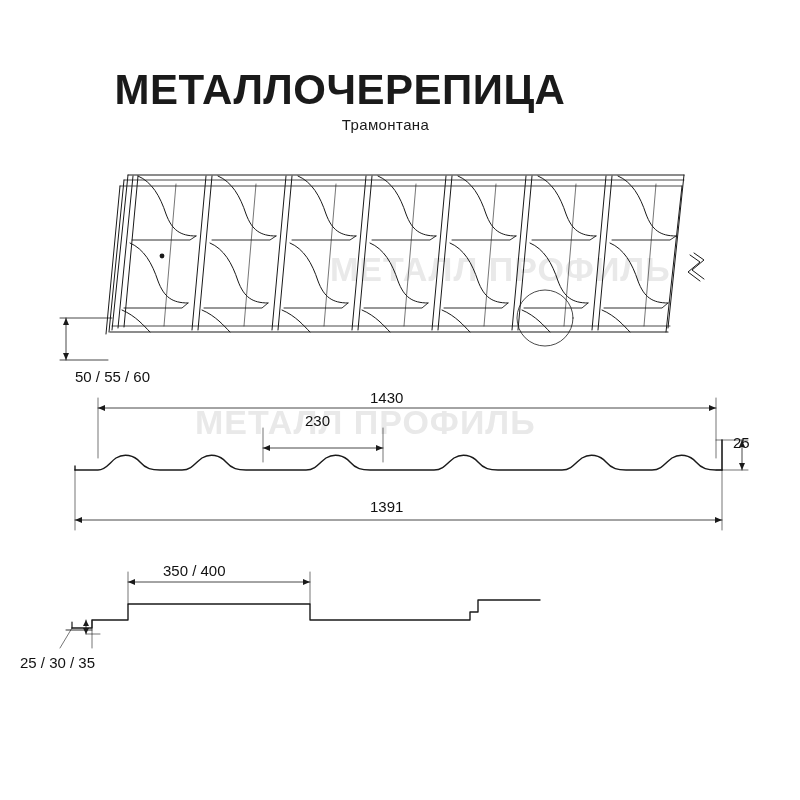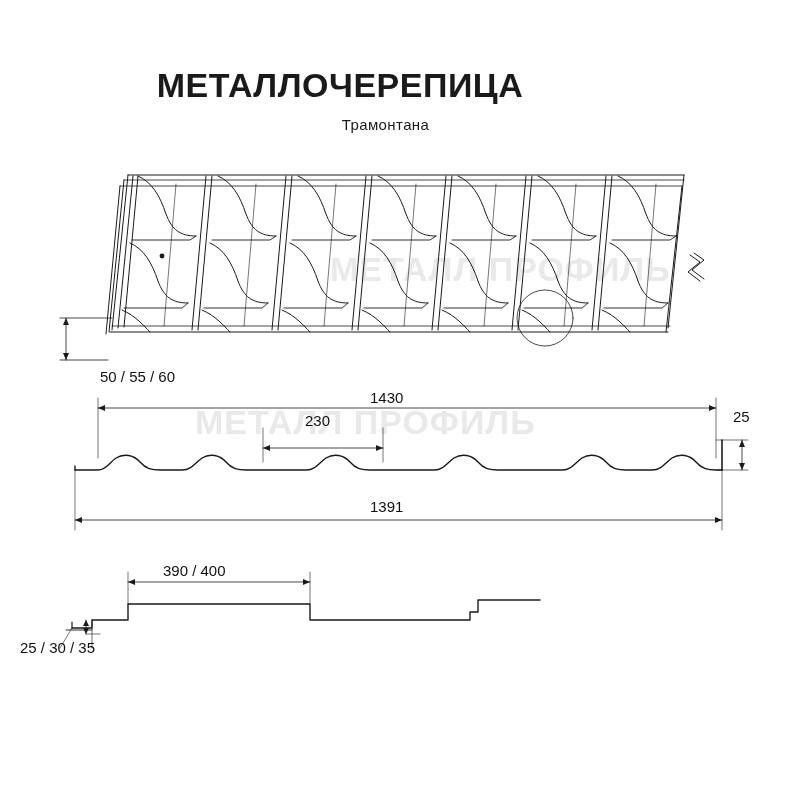--- a/index.html
+++ b/index.html
@@ -21,48 +21,48 @@
     top: 0;
     width: 800px;
     height: 800px;
   }
   .title {
     position: absolute;
     left: 0;
     top: 66px;
     width: 680px;
     text-align: center;
-    font-size: 34px;
+    font-size: 42px;
     font-weight: bold;
     letter-spacing: 0.5px;
     color: #1a1a1a;
   }
   .subtitle {
     position: absolute;
     left: 0;
     top: 116px;
     width: 771px;
     text-align: center;
     font-size: 15px;
     color: #1a1a1a;
     letter-spacing: 0.4px;
   }
   .dim-label {
     position: absolute;
     font-size: 15px;
     color: #111111;
     white-space: nowrap;
   }
-  .lbl-5055060 { left: 100px;  top: 368px; }
+  .lbl-5055060 { left: 75px;  top: 368px; }
   .lbl-1155    { left: 370px; top: 389px; }
   .lbl-230     { left: 305px; top: 412px; }
-  .lbl-25      { left: 733px; top: 408px; }
+  .lbl-25      { left: 733px; top: 434px; }
   .lbl-1195    { left: 370px; top: 498px; }
   .lbl-350400  { left: 163px; top: 562px; }
-  .lbl-253035  { left: 20px;  top: 639px; }
+  .lbl-253035  { left: 20px;  top: 654px; }
 
   .wm {
     position: absolute;
     font-family: "Liberation Sans", sans-serif;
     font-weight: bold;
     color: #e9e9e9;
     white-space: nowrap;
     user-select: none;
   }
   .wm1 {
@@ -289,14 +289,14 @@
 </svg>
 
 <div class="title">МЕТАЛЛОЧЕРЕПИЦА</div>
 <div class="subtitle">Трамонтана</div>
 
 <div class="dim-label lbl-5055060">50 / 55 / 60</div>
 <div class="dim-label lbl-1155">1430</div>
 <div class="dim-label lbl-230">230</div>
 <div class="dim-label lbl-25">25</div>
 <div class="dim-label lbl-1195">1391</div>
-<div class="dim-label lbl-350400">390 / 400</div>
+<div class="dim-label lbl-350400">350 / 400</div>
 <div class="dim-label lbl-253035">25 / 30 / 35</div>
 
 </body></html>

